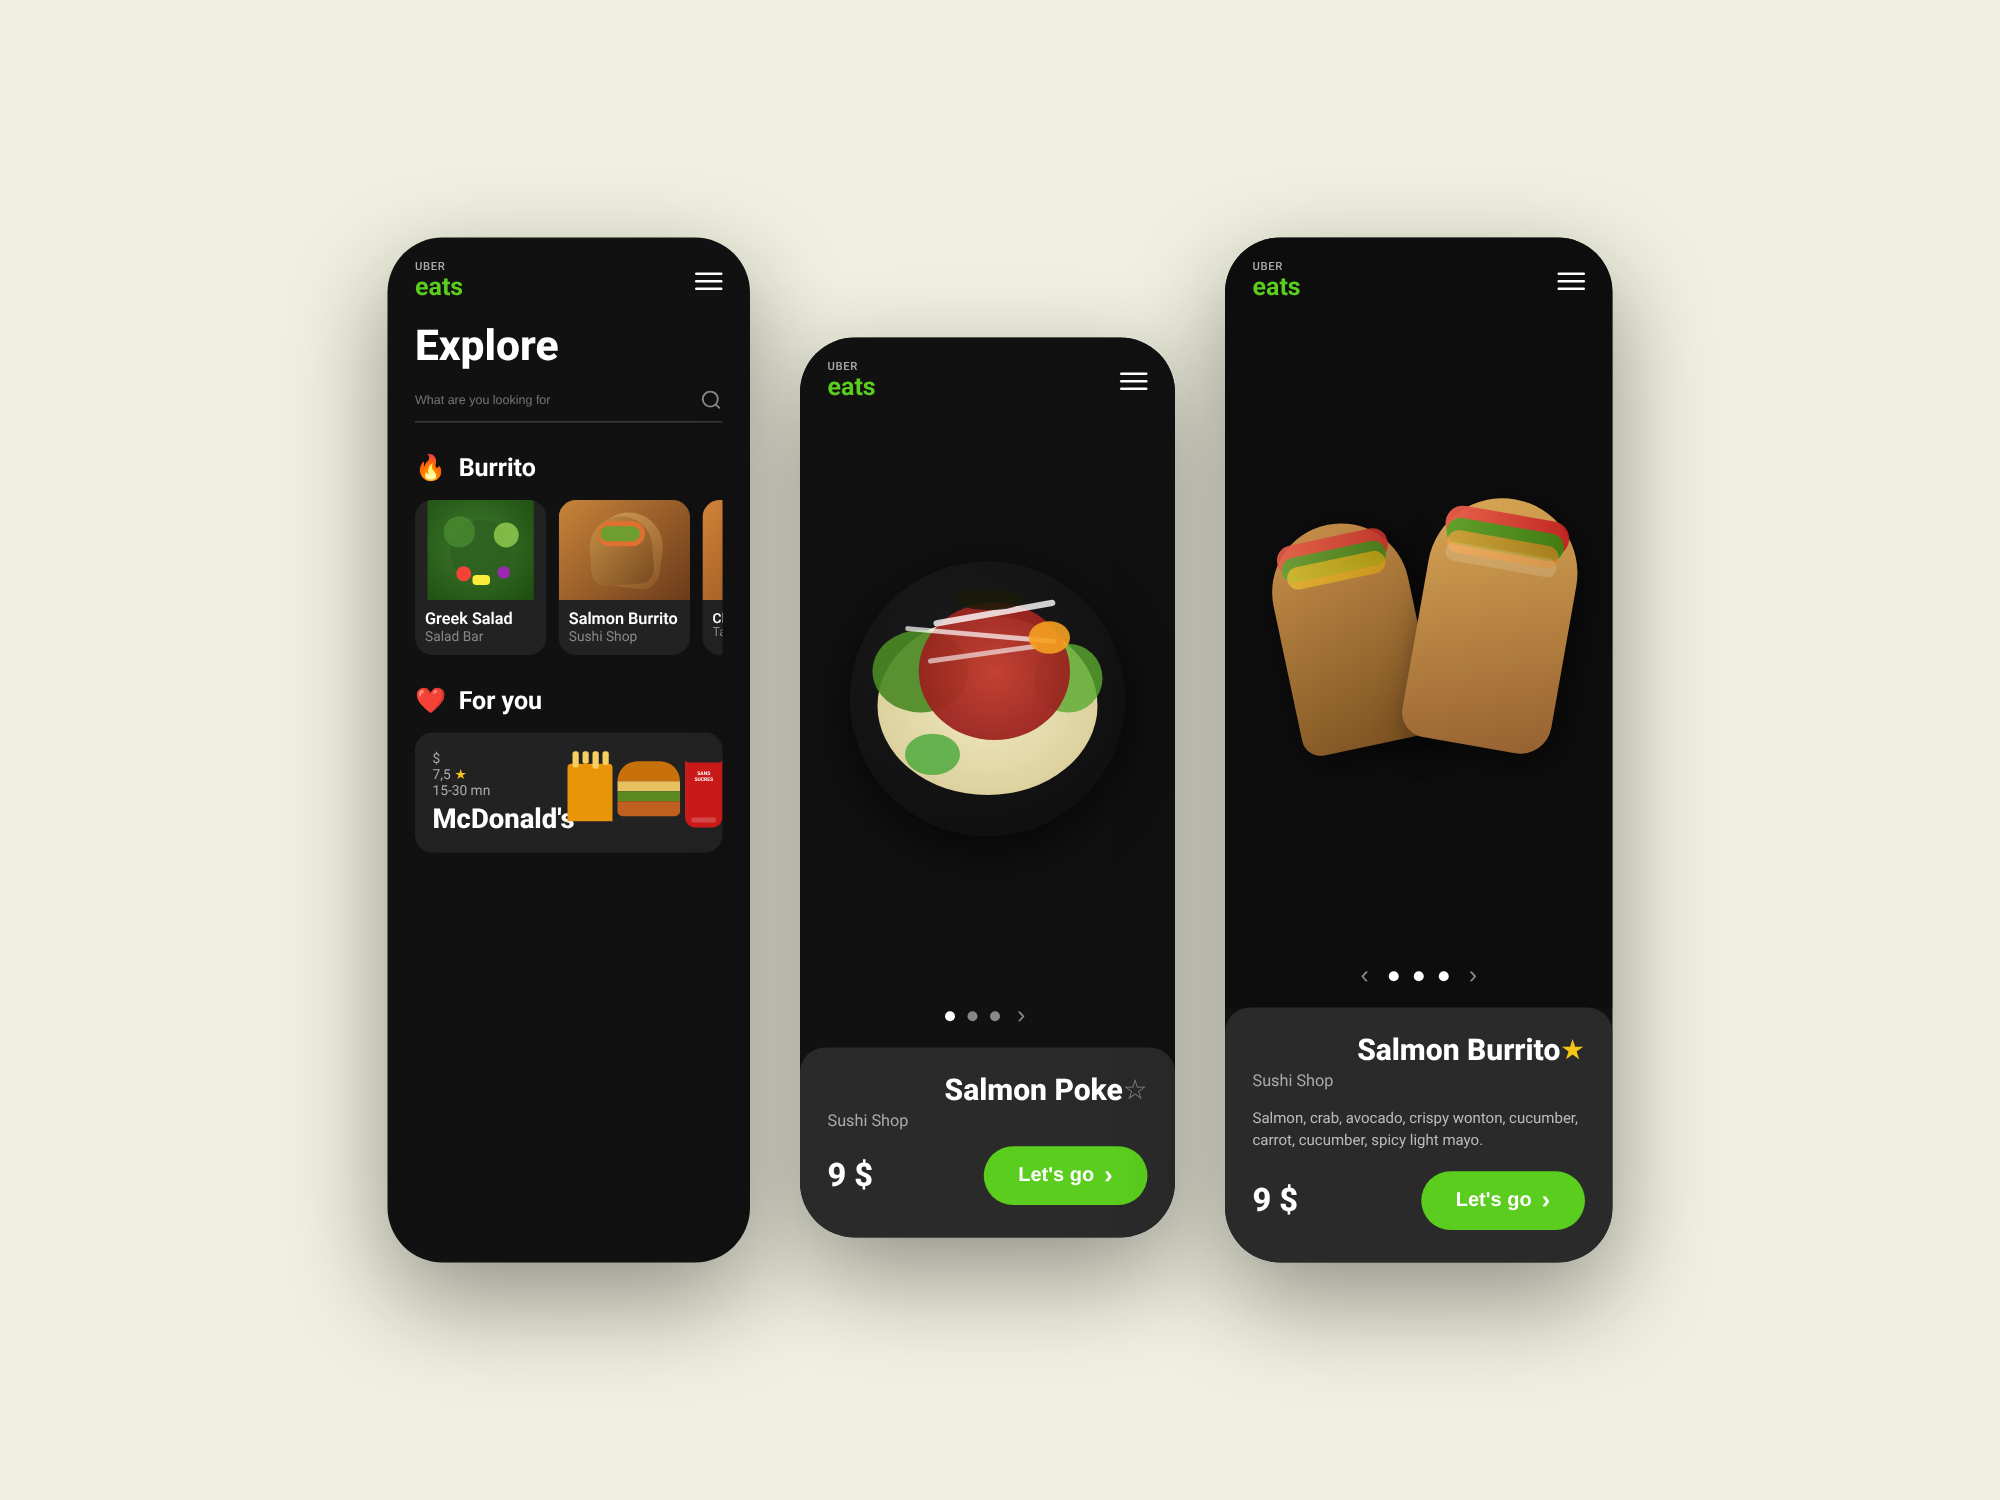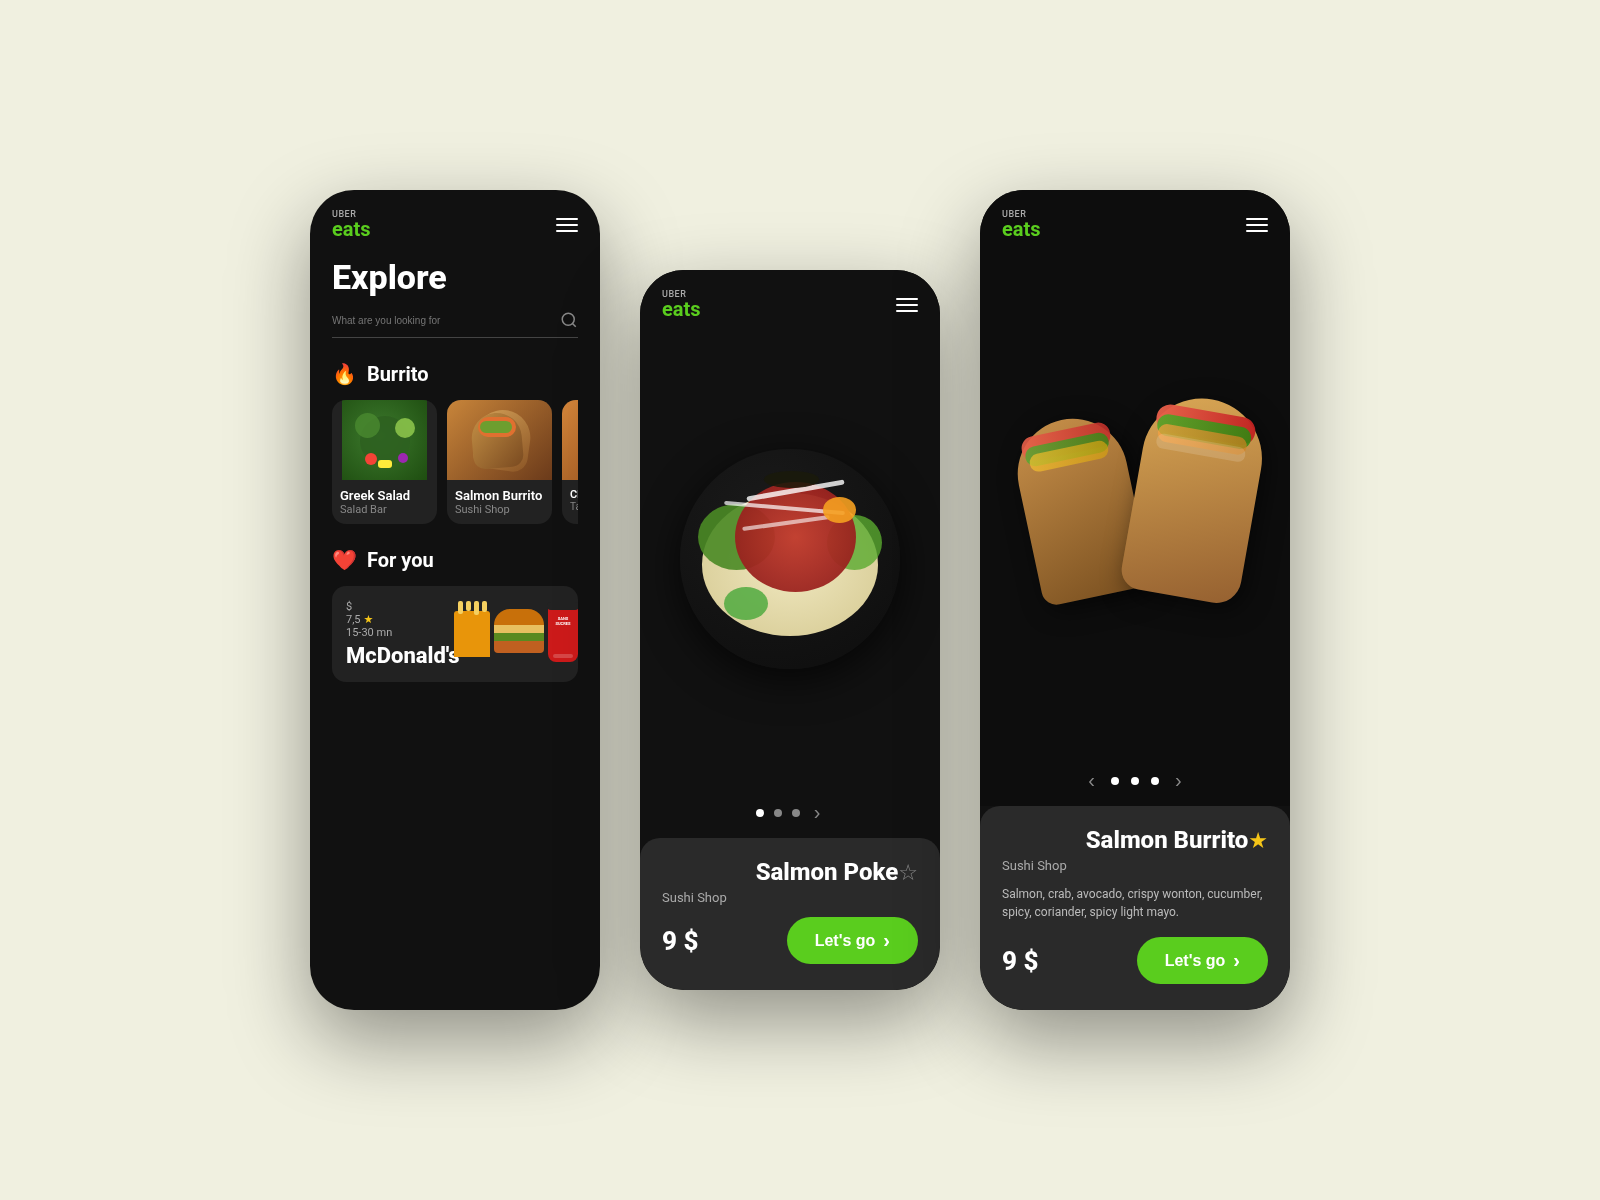--- a/index.html
+++ b/index.html
@@ -632,21 +632,21 @@
         <div class="dot active"></div>
         <button class="arrow-btn">›</button>
       </div>
 
       <div class="detail-bottom" style="border-radius:20px 20px 44px 44px;">
         <div class="food-name-row">
           <span class="food-name">Salmon Burrito</span>
           <span class="star-icon star-filled">★</span>
         </div>
         <div class="shop-name">Sushi Shop</div>
-        <div class="food-desc">Salmon, crab, avocado, crispy wonton, cucumber, spicy, coriander, spicy light mayo.</div>
+        <div class="food-desc">Salmon, crab, avocado, crispy wonton, cucumber, carrot, cucumber, spicy light mayo.</div>
         <div class="price-action-row">
           <span class="food-price">9 $</span>
           <button class="lets-go-btn">Let's go</button>
         </div>
       </div>
     </div>
   </div>
 
 </div>
 

